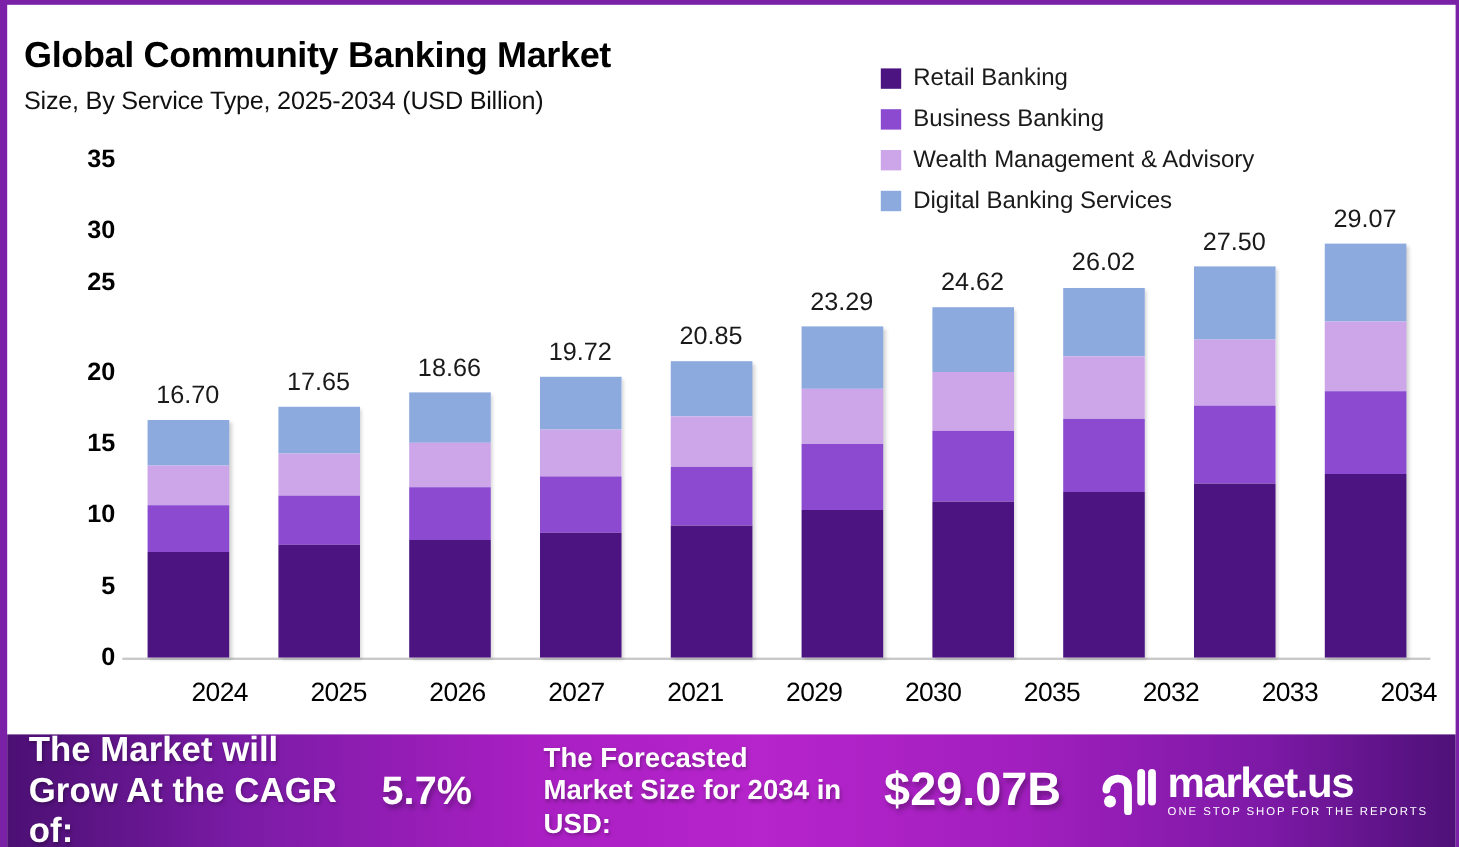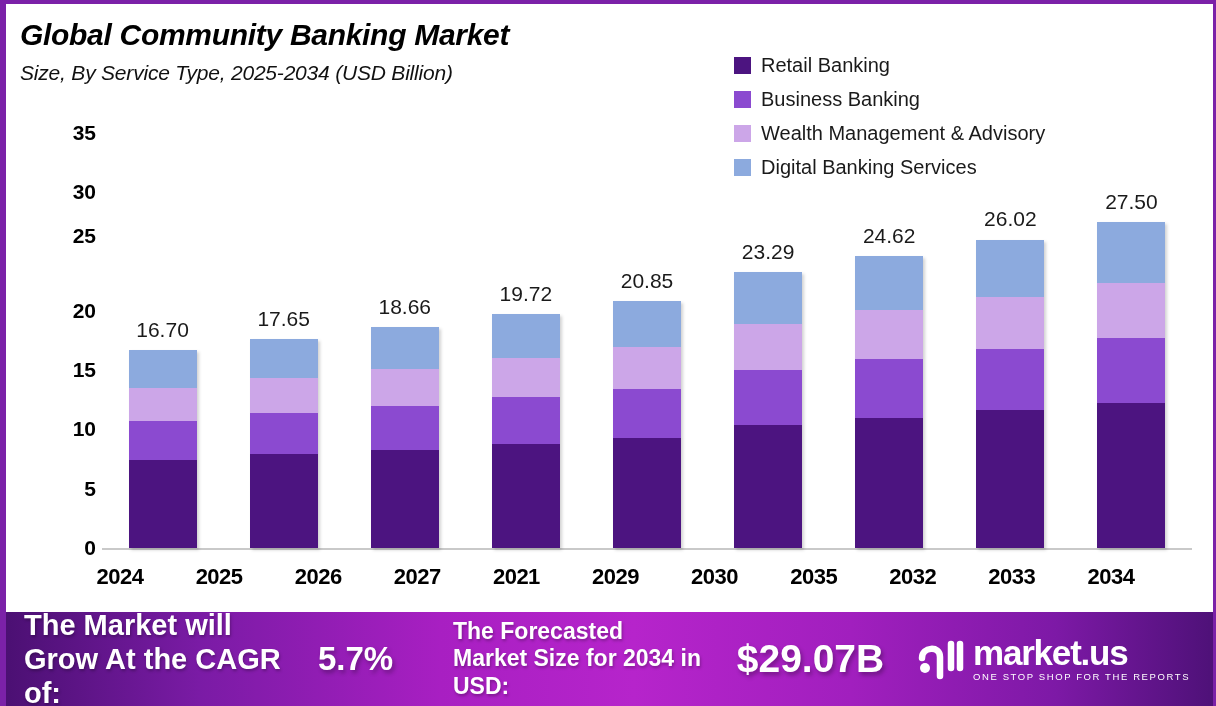--- a/index.html
+++ b/index.html
@@ -12,21 +12,21 @@
   #root {
     position: relative;
     width: 1216px; height: 706px;
     background: #ffffff;
     border-top: 4px solid #7B21A8;
     border-left: 6px solid #7B21A8;
     border-right: 3px solid #7B21A8;
   }
 
   
-  #header { position: absolute; left: 14px; top: 14px; width: 700px; font-style: italic; }
+  #header { position: absolute; left: 14px; top: 26px; width: 700px; }
   #chart-title {
     font-size: 30px; font-weight: bold; color: #000;
     letter-spacing: -0.3px; line-height: 1.12;
   }
   #chart-subtitle {
     font-size: 21px; font-weight: normal; color: #111;
     margin-top: 9px; letter-spacing: -0.2px;
   }
 
   
@@ -75,22 +75,22 @@
   .bar-stack {
     position: relative;
     width: 68px;
     display: flex; flex-direction: column-reverse;
     box-shadow: 2px 2px 3px rgba(0,0,0,0.18);
   }
   .bar-seg { width: 100%; }
 
   .x-tick {
     position: absolute; top: 560px;
-    width: 110px; text-align: left;
-    font-size: 22px; font-weight: bold; color: #000;
+    width: 110px; text-align: right;
+    font-size: 22px; font-weight: normal; color: #000;
     transform: translateX(-50%);
     letter-spacing: -0.5px;
   }
 
   
   #footer {
     position: absolute; left: 0; bottom: 0;
     width: 1207px; height: 94px;
     background: linear-gradient(90deg,
         #4B1073 0%, #7A1BA5 16%, #A81FC2 36%,
@@ -238,20 +238,29 @@
             <div class="bar-seg" title="Digital Banking Services 2032: 4.87" style="height: 57.7443px; background: rgb(140, 170, 222);"></div>
           </div>
         </div>
         <div class="bar-group">
           <div class="bar-total-label" style="bottom: 334.071px;">27.50</div>
           <div class="bar-stack">
             <div class="bar-seg" title="Retail Banking 2033: 12.25" style="height: 145.25px; background: rgb(76, 20, 128);"></div>
             <div class="bar-seg" title="Business Banking 2033: 5.45" style="height: 64.6214px; background: rgb(139, 74, 208);"></div>
             <div class="bar-seg" title="Wealth Management &amp; Advisory 2033: 4.65" style="height: 55.1357px; background: rgb(204, 166, 232);"></div>
             <div class="bar-seg" title="Digital Banking Services 2033: 5.15" style="height: 61.0643px; background: rgb(140, 170, 222);"></div>
+          </div>
+        </div>
+        <div class="bar-group">
+          <div class="bar-total-label" style="bottom: 352.687px;">29.07</div>
+          <div class="bar-stack">
+            <div class="bar-seg" title="Retail Banking 2034: 12.9" style="height: 152.957px; background: rgb(76, 20, 128);"></div>
+            <div class="bar-seg" title="Business Banking 2034: 5.8" style="height: 68.7714px; background: rgb(139, 74, 208);"></div>
+            <div class="bar-seg" title="Wealth Management &amp; Advisory 2034: 4.9" style="height: 58.1px; background: rgb(204, 166, 232);"></div>
+            <div class="bar-seg" title="Digital Banking Services 2034: 5.47" style="height: 64.8586px; background: rgb(140, 170, 222);"></div>
           </div>
         </div>
       </div>
   <div class="x-tick" style="left: 145.545px;">2024</div>
       <div class="x-tick" style="left: 244.636px;">2025</div>
       <div class="x-tick" style="left: 343.727px;">2026</div>
       <div class="x-tick" style="left: 442.818px;">2027</div>
       <div class="x-tick" style="left: 541.909px;">2021</div>
       <div class="x-tick" style="left: 641px;">2029</div>
       <div class="x-tick" style="left: 740.091px;">2030</div>

